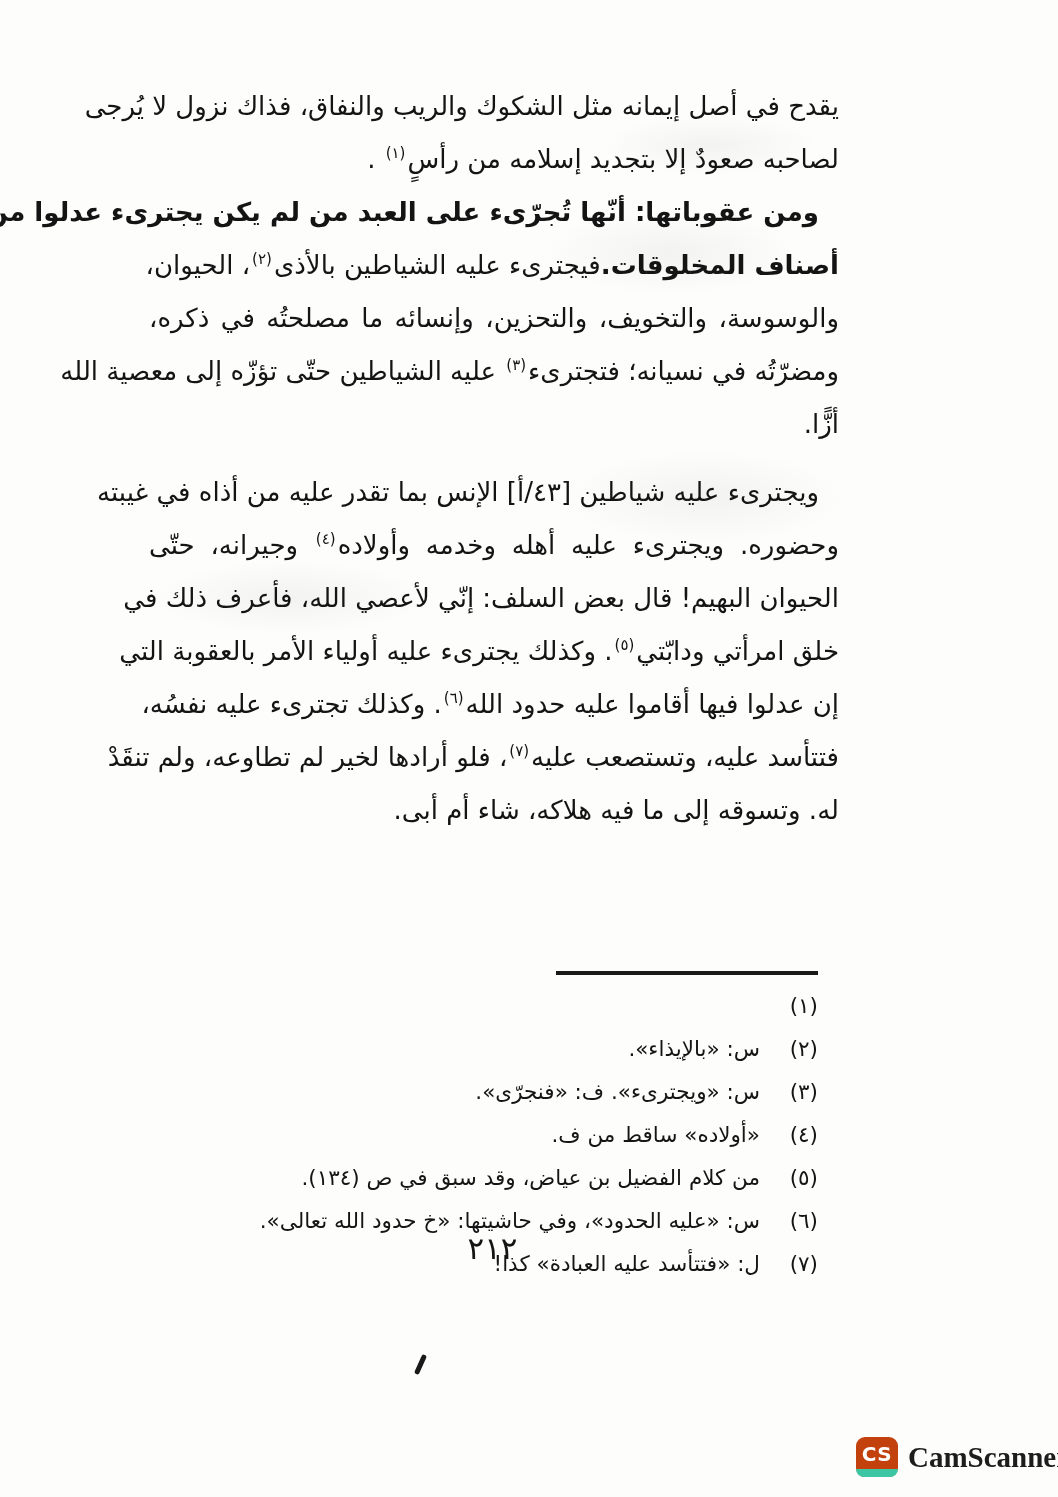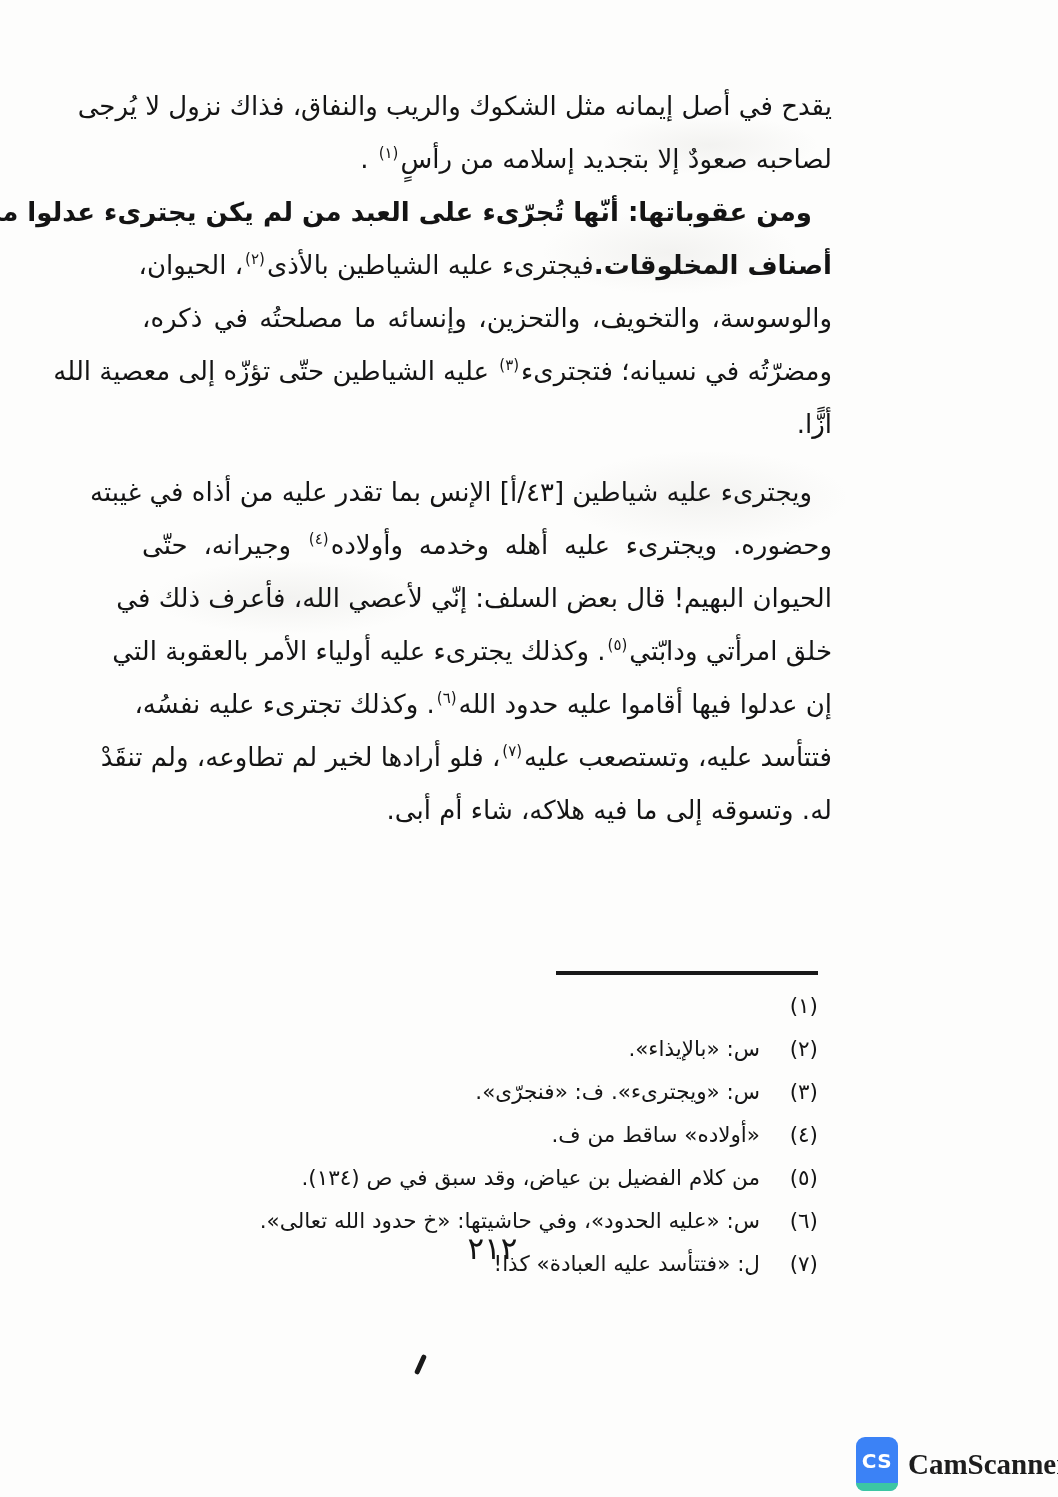--- a/index.html
+++ b/index.html
@@ -1,20 +1,20 @@
 <!DOCTYPE html>
 <html lang="ar"><head>
 <meta charset="utf-8">
 <style>
   html,body{margin:0;padding:0}
   body{background:#e8e8e8}
   .page{position:relative;width:1058px;height:1497px;background:#fdfdfc;overflow:hidden;
         font-family:"DejaVu Sans",sans-serif;color:#141414}
   
-  .text-col{position:absolute;top:0;right:226px;width:690px;direction:rtl;
+  .text-col{position:absolute;top:0;right:219px;width:690px;direction:rtl;
             padding-top:80px;font-size:26px}
   .para{margin:0;padding:0}
   .ln{height:53px;line-height:53px;white-space:nowrap}
   .just{text-align:justify;text-align-last:justify}
   .indent{padding-right:20px}
   .b{font-weight:bold}
   .lead{font-weight:bold;}
   .fnref{font-size:15px;position:relative;top:-10px;margin:0 2px}
   .fasl{margin:30px 0 18px;text-align:center;font-size:31px;font-weight:600;
         height:56px;line-height:56px}
@@ -26,21 +26,21 @@
   .fn-row{display:flex;align-items:baseline;gap:12px;height:43px;line-height:43px;white-space:nowrap}
   .fn-num{flex:0 0 46px;text-align:right}
   .fn-text{flex:1 1 auto}
   
   .page-num{position:absolute;top:1230px;left:420px;width:145px;text-align:center;
             font-size:31px;direction:rtl}
   .stray{position:absolute;left:418px;top:1354px;width:5px;height:21px;background:#191919;
          border-radius:3px;transform:rotate(24deg)}
   
   .wm{position:absolute;left:856px;top:1437px;display:flex;align-items:center;gap:10px}
-  .cs-icon{position:relative;width:42px;height:54px;border-radius:9px;background:#3b82f6;
+  .cs-icon{position:relative;width:42px;height:40px;border-radius:9px;background:#c2410c;
            display:flex;align-items:center;justify-content:center;padding-bottom:6px;
            box-sizing:border-box}
   .cs-strip{position:absolute;left:0;bottom:0;width:100%;height:8px;background:#3cc6a3;
             border-radius:0 0 9px 9px}
   .cs-txt{font-weight:bold;font-size:20px;color:#ffffff;letter-spacing:.5px}
   .cs-label{font-family:"Liberation Serif",serif;font-size:29px;font-weight:600;color:#1d1d1d}
   
   .ghost{position:absolute;pointer-events:none;
          background:radial-gradient(ellipse at center,rgba(150,148,138,.10),rgba(150,148,138,0) 70%)}
 </style>

